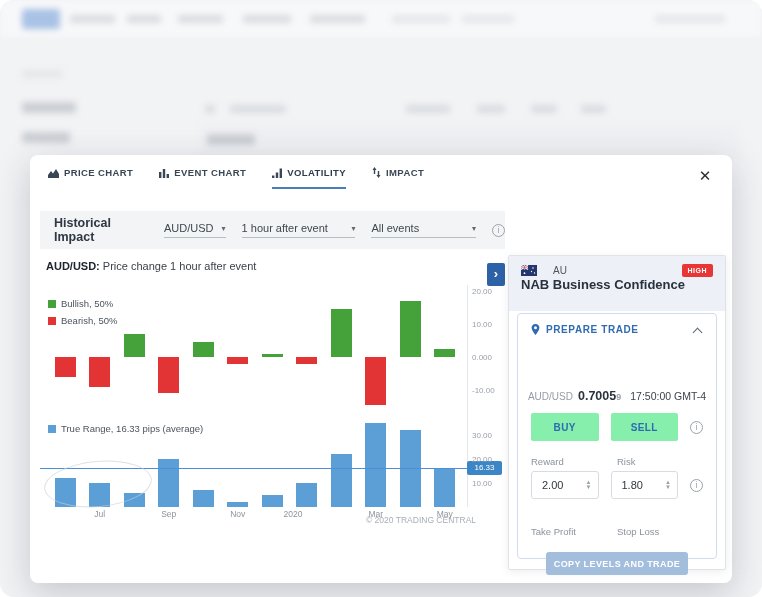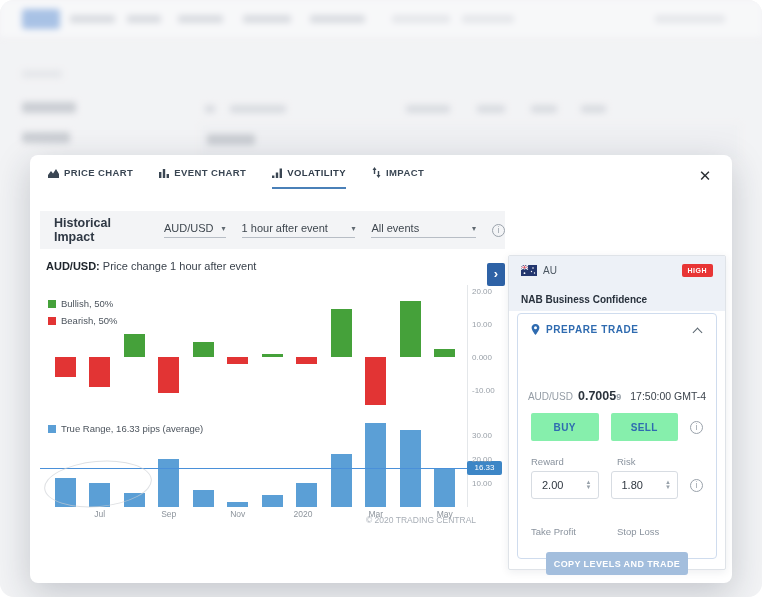--- a/index.html
+++ b/index.html
@@ -52,26 +52,26 @@
   .avg-line{position:absolute;left:10px;top:313px;width:450px;height:1px;background:#4a90d9;}
   .avg-badge{position:absolute;left:437px;top:306px;width:35px;height:14px;background:#3d86c6;border-radius:2px;
              color:#fff;font-size:8px;line-height:14px;text-align:center;}
   .scribble{position:absolute;left:14px;top:306px;width:108px;height:46px;border:1px solid #cdd0d4;
             border-radius:50%;transform:rotate(-5deg);opacity:.65;}
   .copyright{position:absolute;left:336px;top:360px;font-size:8.5px;color:#a8aeb6;}
   
   .event-card{position:absolute;left:478px;top:100px;width:218px;height:315px;background:#fff;
               border:1px solid #dfe3e8;border-radius:2px;box-shadow:0 2px 8px rgba(30,40,60,.08);}
   .event-head{position:relative;height:55px;background:#edf1f7;padding:9px 12px;}
-  .flag-row{display:flex;align-items:center;gap:6px;}
+  .flag-row{display:flex;align-items:center;gap:16px;}
   .flag{width:16px;height:11px;flex:none;}
   .country{font-size:10px;color:#4a5560;}
   .badge-high{position:absolute;right:12px;top:8px;background:#e83535;color:#fff;font-size:7px;font-weight:bold;
               letter-spacing:.5px;padding:3px 6px;border-radius:2px;}
-  .event-title{margin-top:18px;font-size:10px;font-weight:bold;color:#28313c;}
+  .event-title{margin-top:1px;font-size:13px;font-weight:bold;color:#28313c;}
   .prepare{position:absolute;left:8px;right:8px;top:57px;bottom:10px;border:1px solid #cfdcee;border-radius:4px;
            background:#fff;padding:10px 13px;}
   .p-head{display:flex;align-items:center;gap:6px;cursor:pointer;}
   .p-title{font-size:10px;font-weight:bold;color:#2f6bb0;letter-spacing:.6px;flex:1;}
   .chev-up{width:10px;height:10px;position:relative;cursor:pointer;}
   .chev-up::before{content:"";position:absolute;left:1px;top:4px;width:6px;height:6px;
                    border-left:1.5px solid #5b6670;border-top:1.5px solid #5b6670;transform:rotate(45deg);}
   .price-row{display:flex;align-items:baseline;justify-content:center;gap:5px;margin-top:16px;white-space:nowrap;}
   .pr-pair{font-size:10px;color:#959da6;}
   .pr-price{font-size:12.5px;font-weight:bold;color:#2b333c;margin-top:38px;}
@@ -239,21 +239,21 @@
     <div class="avg-badge" style="top: 305.808px;">16.33</div>
     <div id="lower-yticks">
         <span class="ytick" style="top: 276px;">30.00</span>
         <span class="ytick" style="top: 300px;">20.00</span>
         <span class="ytick" style="top: 324px;">10.00</span>
       </div>
     <div id="xticks">
         <span class="xtick" style="left: 69.75px;">Jul</span>
         <span class="xtick" style="left: 138.75px;">Sep</span>
         <span class="xtick" style="left: 207.75px;">Nov</span>
-        <span class="xtick" style="left: 273px;">2020</span>
+        <span class="xtick" style="left: 263px;">2020</span>
         <span class="xtick" style="left: 345.75px;">Mar</span>
         <span class="xtick" style="left: 414.75px;">May</span>
       </div>
     <div class="scribble"></div>
     <div class="copyright">© 2020 TRADING CENTRAL</div>
 
     <div class="event-card">
       <div class="event-head">
         <div class="flag-row">
           <svg class="flag" viewBox="0 0 16 11">

